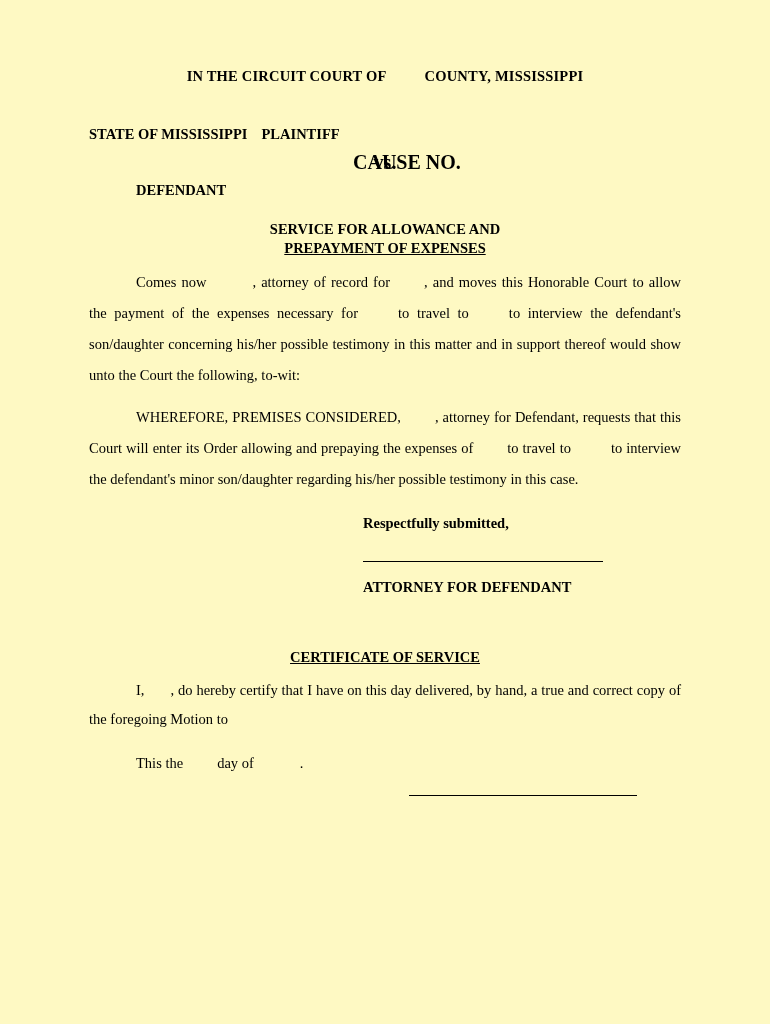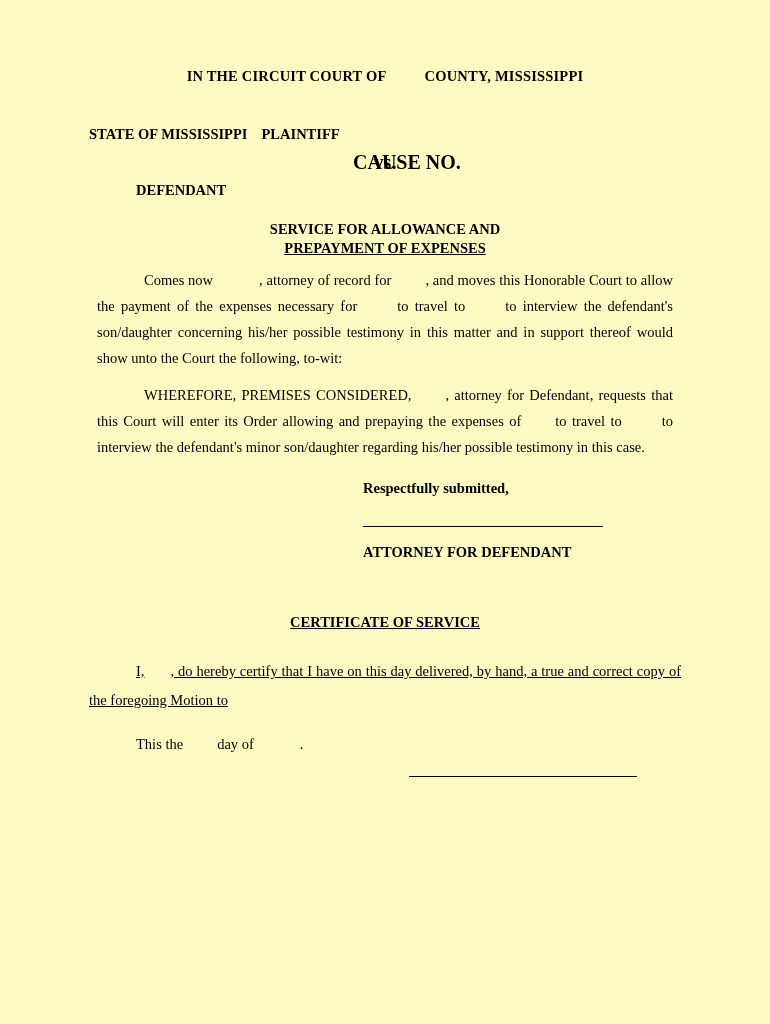--- a/index.html
+++ b/index.html
@@ -73,23 +73,23 @@
     text-align: center;
     font-weight: bold;
     font-size: 14.5px;
     line-height: 19px;
   }
   .motion-title .underline {
     text-decoration: underline;
   }
   p.body-text {
     font-size: 14.5px;
-    line-height: 26px;
+    line-height: 31px;
     text-align: justify;
-    margin: 8px;
+    margin: 0;
     text-indent: 47px;
   }
   p.body-text.first {
     margin-top: 9px;
   }
   p.body-text.spaced {
     margin-top: 11px;
   }
   .inline-blank {
     display: inline-block;
@@ -119,26 +119,25 @@
     font-weight: bold;
   }
   .cert-title {
     margin-top: 53px;
     text-align: center;
     font-size: 14.5px;
     font-weight: bold;
     text-decoration: underline;
   }
   .cert-p {
-    margin-top: 26px;
+    margin-top: 10px;
     font-size: 14.5px;
     line-height: 28.5px;
     text-align: justify;
     text-indent: 47px;
-    text-decoration: underline;
   }
   .cert-date {
     margin-top: 16px;
     font-size: 14.5px;
     line-height: 28.5px;
     text-indent: 47px;
   }
   .cert-rule {
     margin-top: 17px;
     margin-left: 320px;

